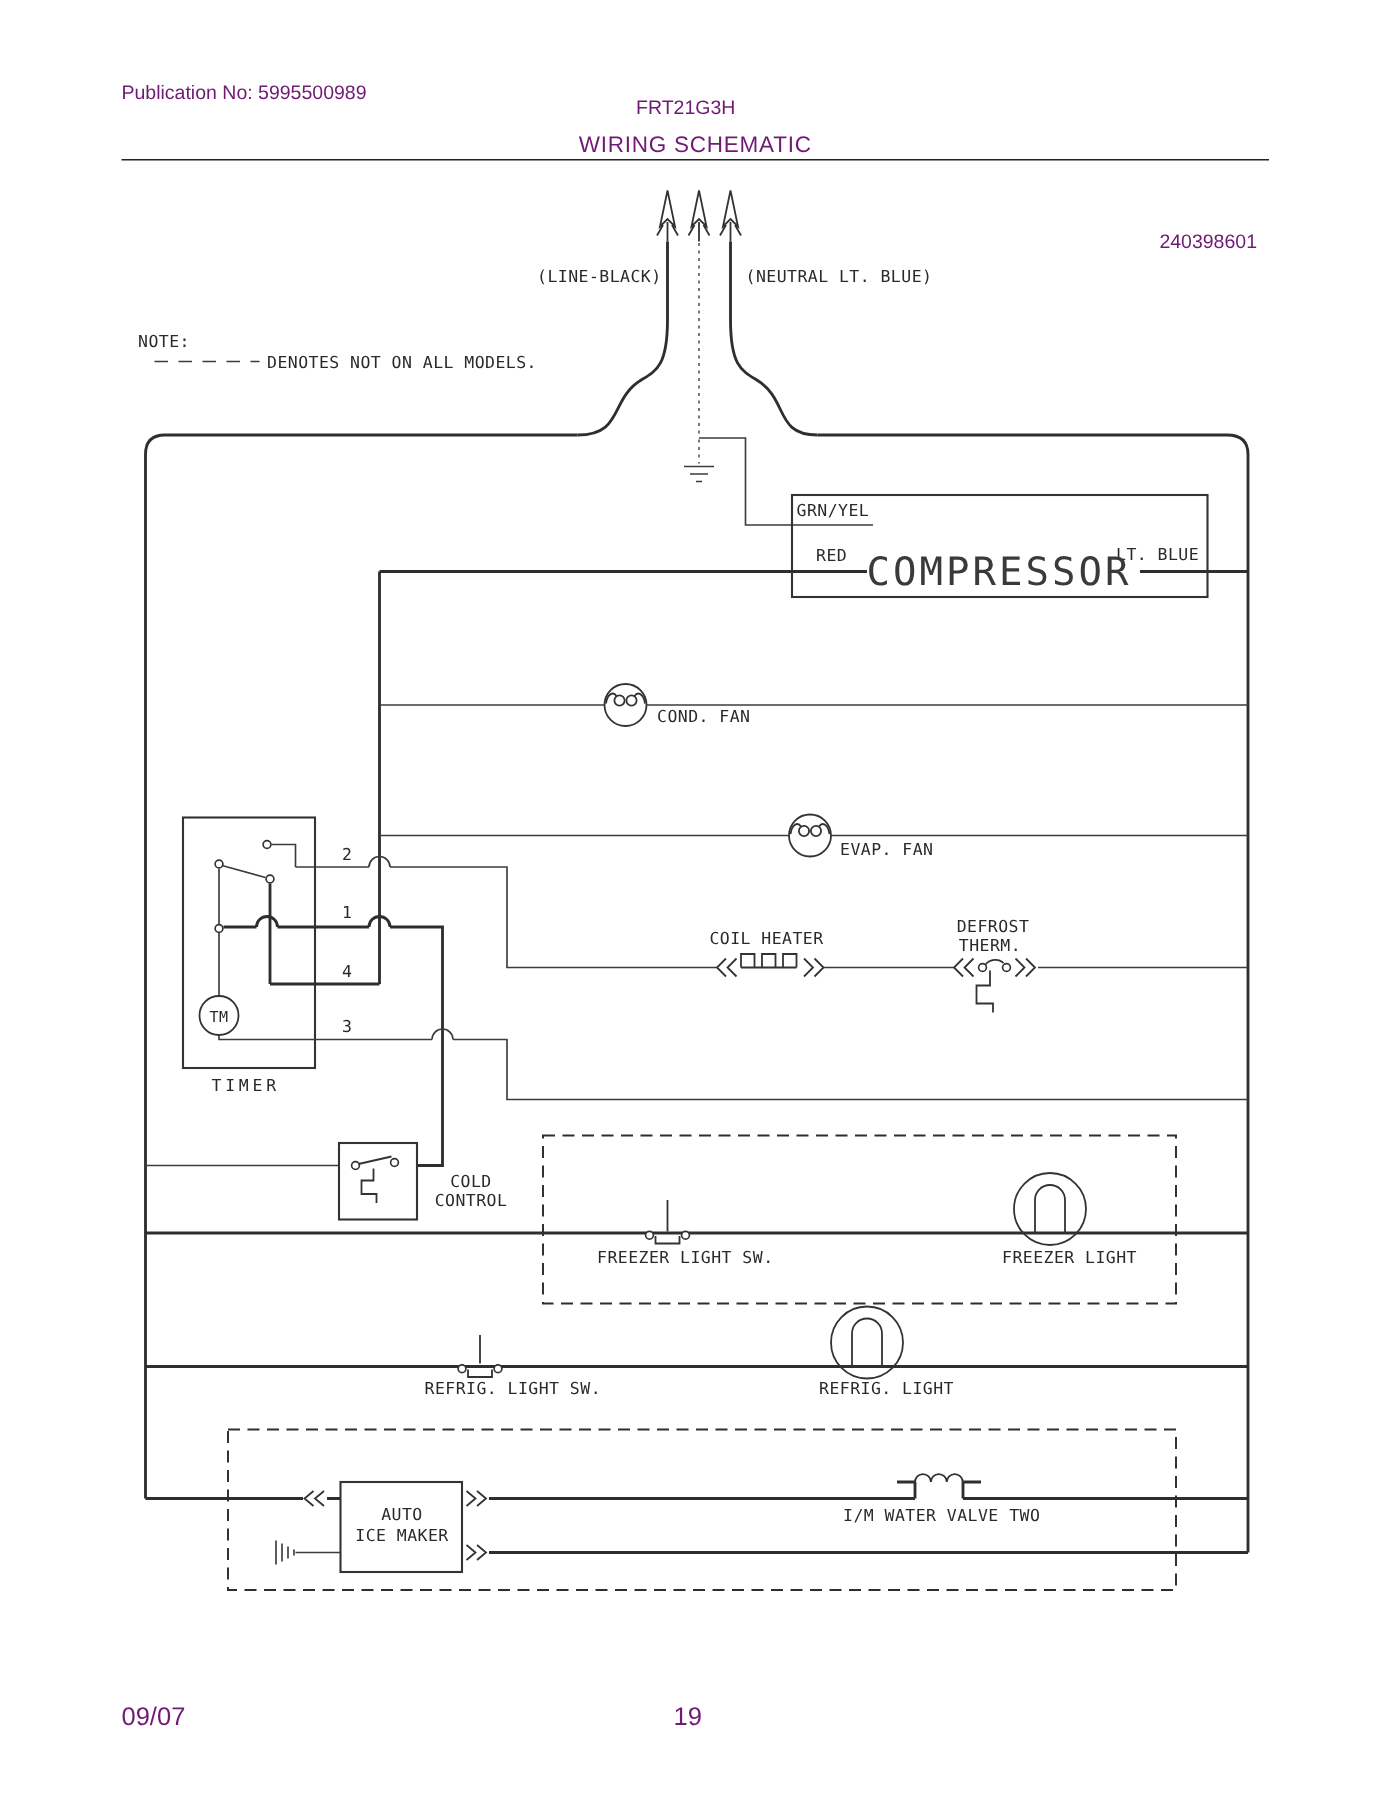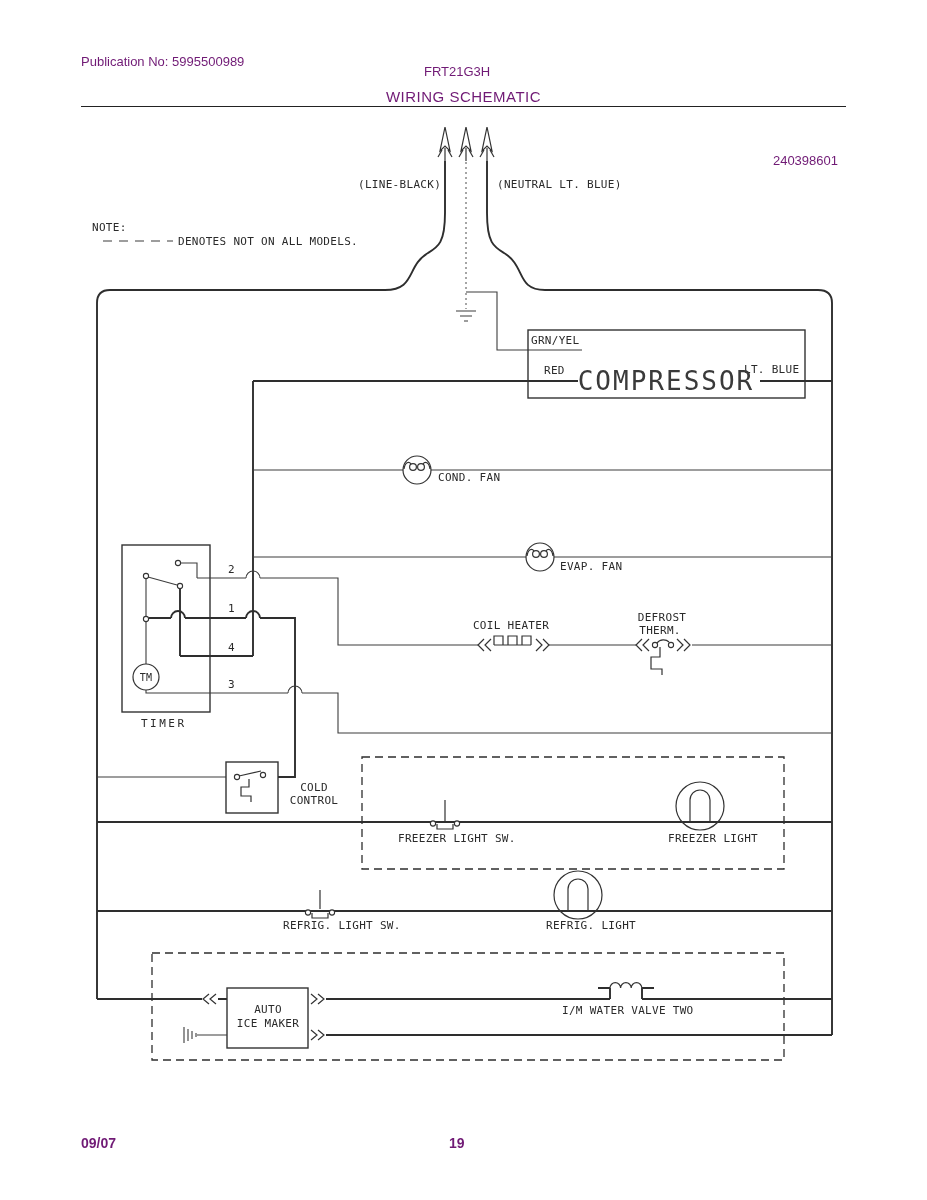--- a/index.html
+++ b/index.html
@@ -6,21 +6,21 @@
   .page{
     position:relative;width:927px;height:1200px;background:#ffffff;
     margin:0 auto;overflow:hidden;
     font-family:"Liberation Sans",sans-serif;color:#701a75;
   }
   .hdr-text{position:absolute;font-size:13px;white-space:nowrap;}
   .title{position:absolute;left:0;right:0;top:88px;text-align:center;
          font-size:15px;letter-spacing:.5px;}
   .rule{position:absolute;left:81px;right:81px;top:106px;border-top:1.5px solid #222;}
   .partno{position:absolute;right:89px;top:125px;font-size:13px;margin-top:28px;}
-  .ftr-text{position:absolute;font-size:14px;font-weight:bold;}
+  .ftr-text{position:absolute;font-size:17px;}
   svg.schem{position:absolute;left:0;top:0;width:927px;height:1200px;}
   svg.schem text{
     font-family:"DejaVu Sans Mono",monospace;
     font-size:11px;fill:#2a2a2a;letter-spacing:.3px;white-space:pre;
   }
   svg.schem text.big{font-size:26px;letter-spacing:2px;fill:#3a3a3a;}
   svg.schem text.sp{letter-spacing:2.5px;}
   svg.schem text.tm{font-size:10px;}
   .w{stroke:#3c3c3c;stroke-width:1.1;fill:none;}
   .W{stroke:#2e2e2e;stroke-width:1.9;fill:none;}

